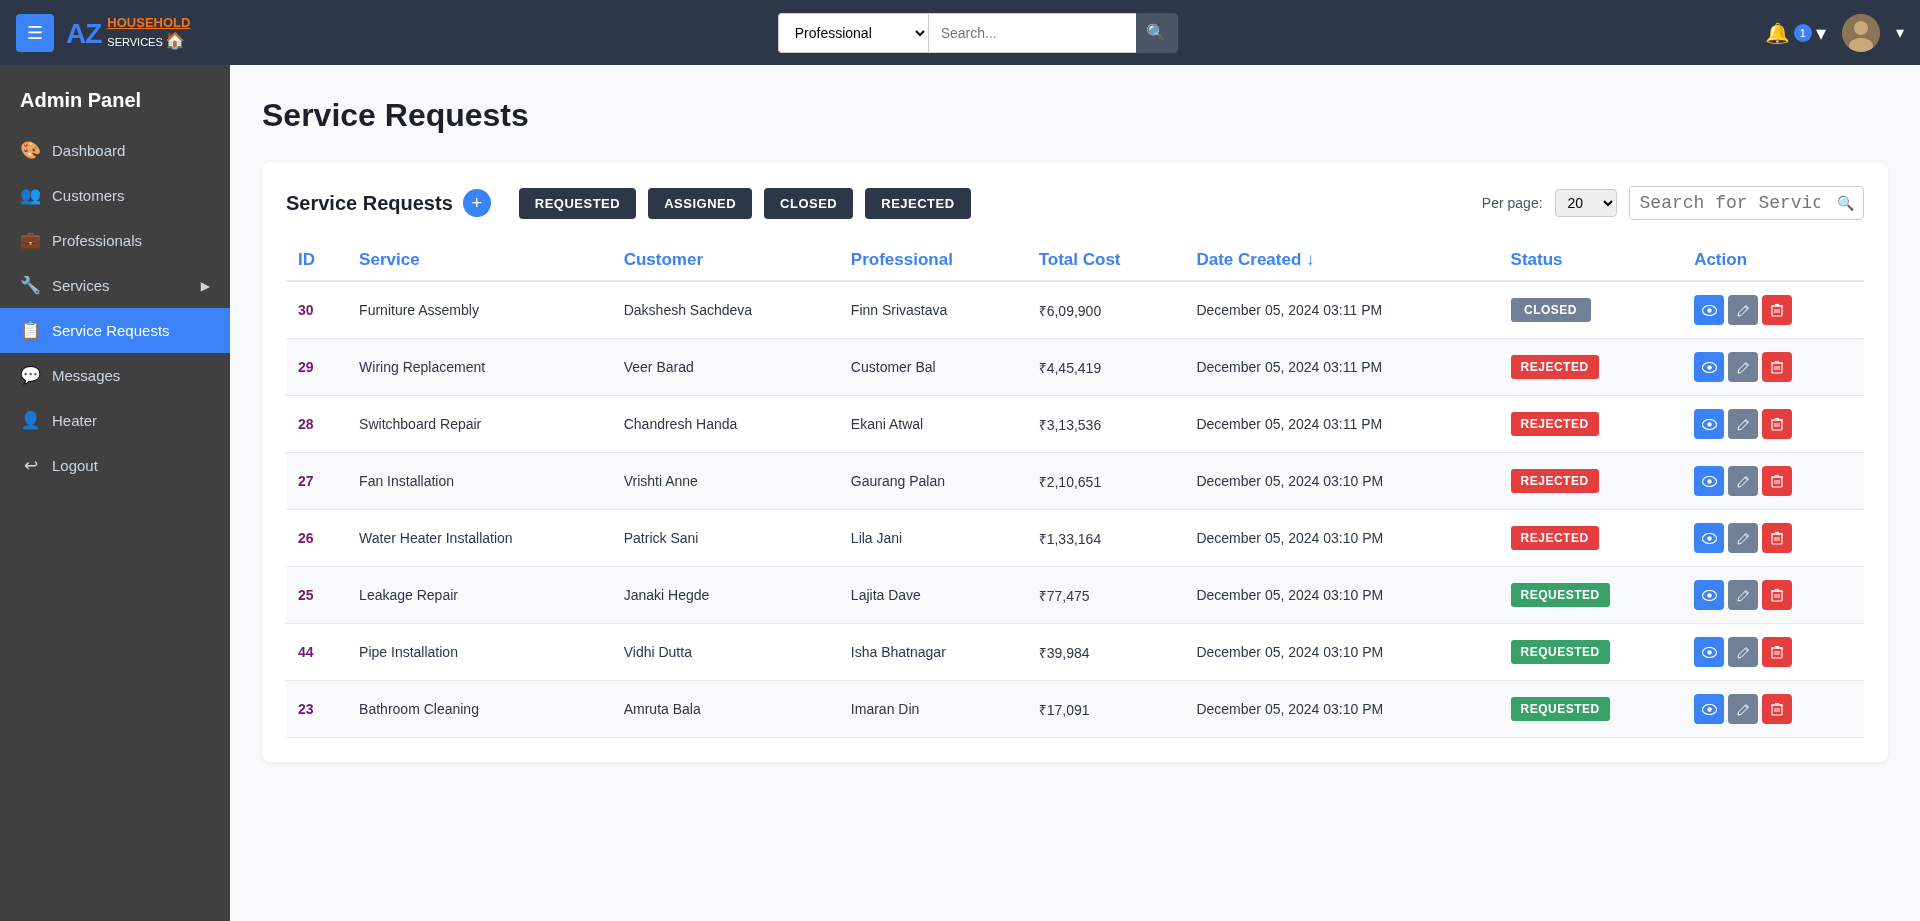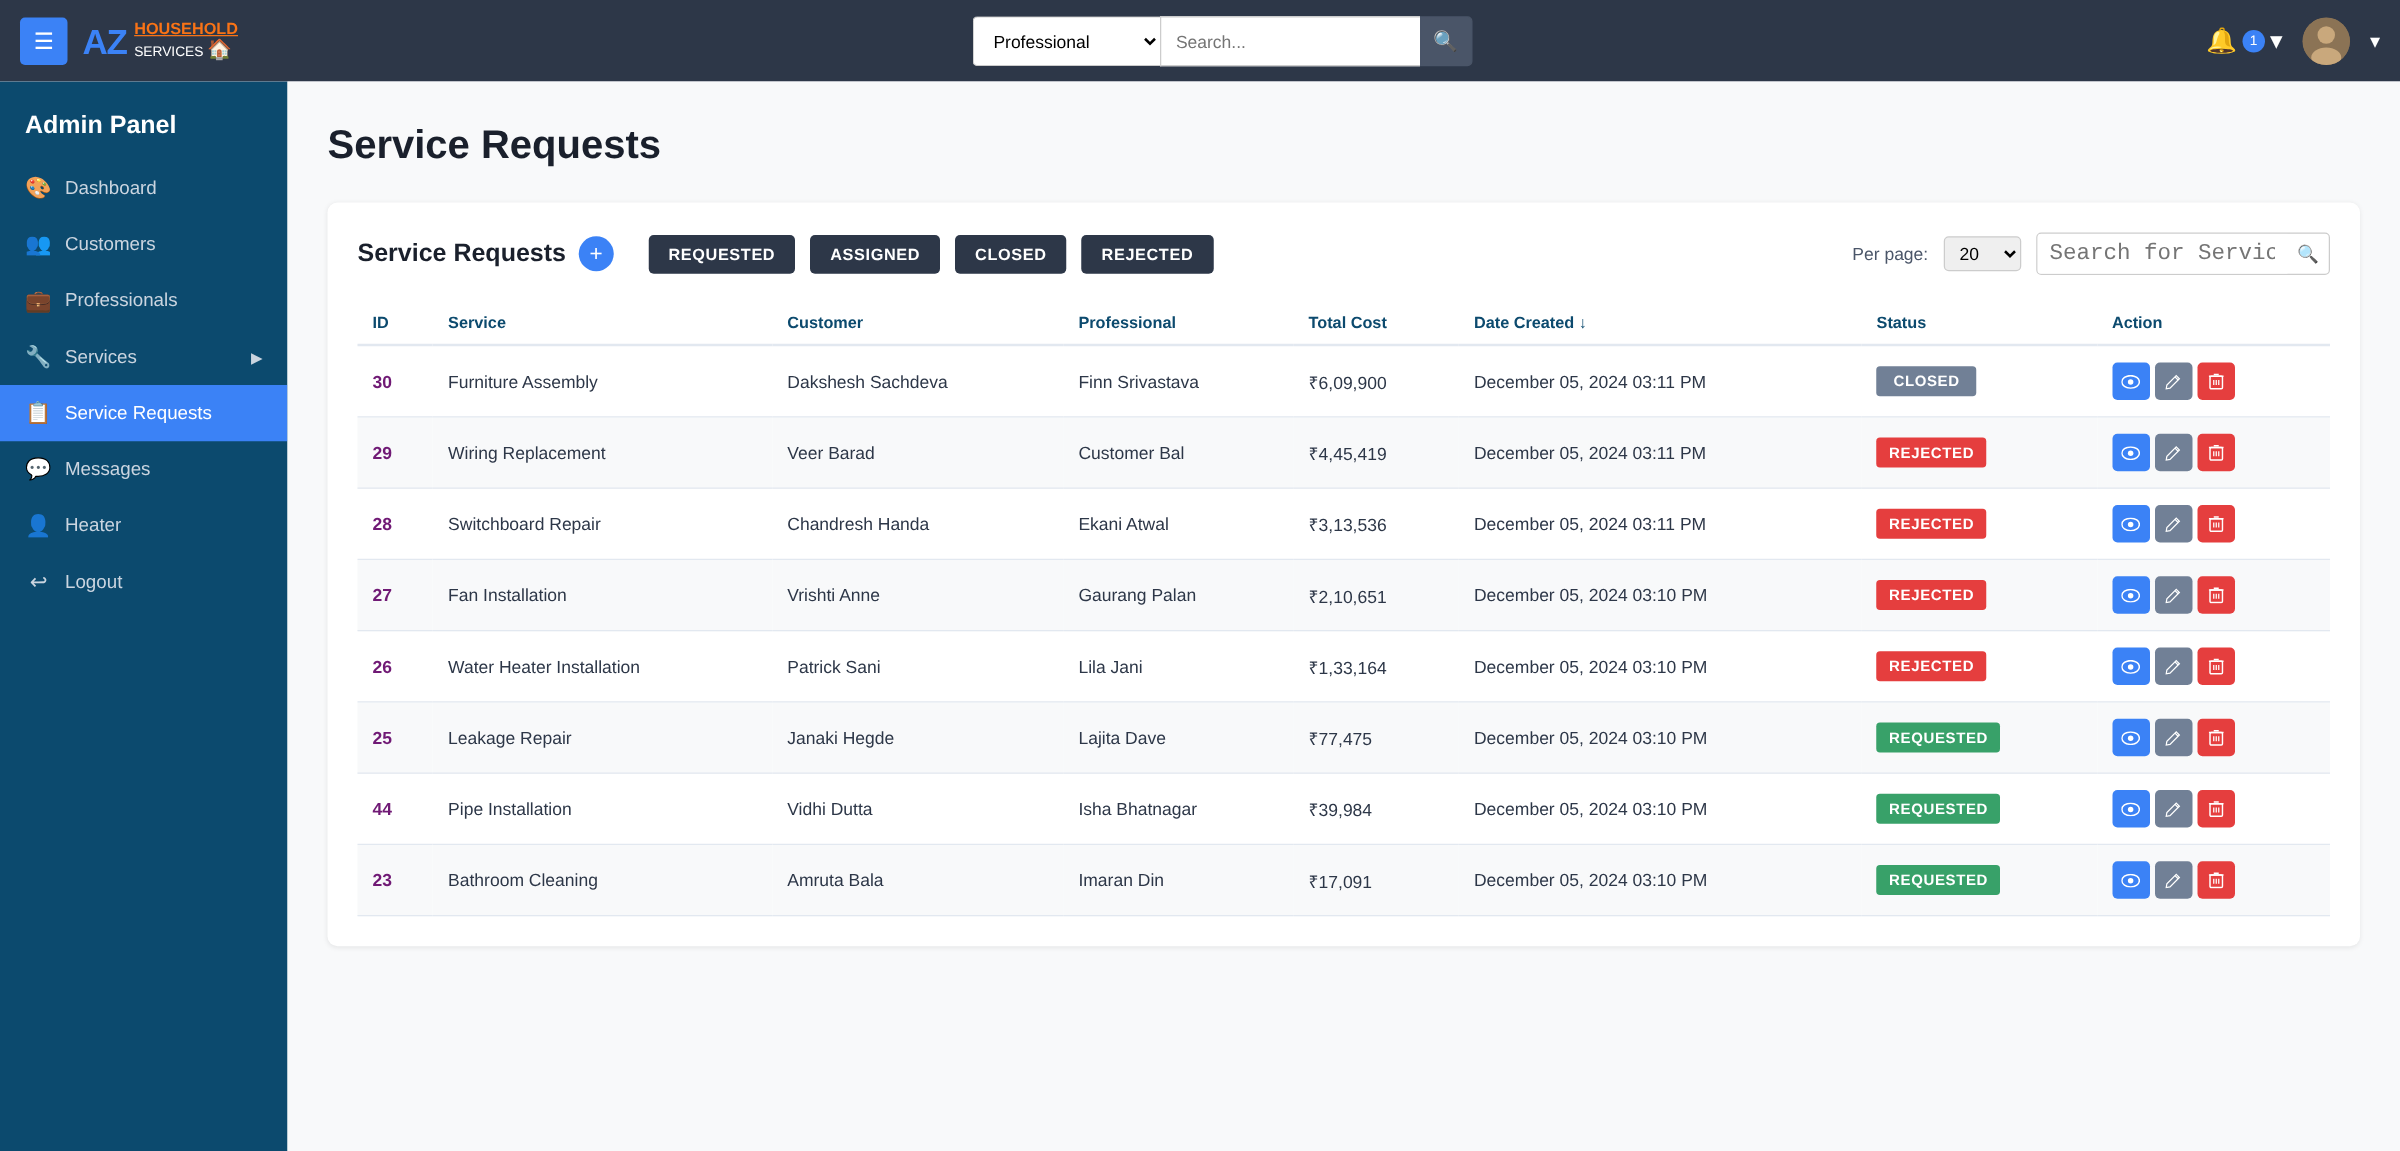--- a/index.html
+++ b/index.html
@@ -70,21 +70,21 @@
     .notif-badge { background: #3b82f6; border-radius: 50%; width: 18px; height: 18px; font-size: 11px; color: white; display: flex; align-items: center; justify-content: center; }
     .avatar { width: 38px; height: 38px; border-radius: 50%; background: #8b7355; display: flex; align-items: center; justify-content: center; overflow: hidden; cursor: pointer; }
     .avatar svg { width: 38px; height: 38px; }
 
     
     .main-layout { display: flex; flex: 1; overflow: hidden; }
 
     
     .sidebar {
       width: 230px;
-      background: #0c4a6e;
+      background: #404040;
       color: white;
       flex-shrink: 0;
       display: flex;
       flex-direction: column;
       overflow-y: auto;
     }
     .sidebar-title {
       font-size: 20px;
       font-weight: 700;
       padding: 24px 20px 16px;
@@ -166,23 +166,23 @@
       font-family: Liberation Mono, monospace;
     }
     .table-search-icon { padding: 6px 8px; color: #666; cursor: pointer; font-size: 14px; }
 
     
     table { width: 100%; border-collapse: collapse; font-size: 14px; }
     thead tr { border-bottom: 2px solid #e2e8f0; }
     thead th {
       text-align: left;
       padding: 10px 12px;
-      font-size: 13px;
+      font-size: 17px;
       font-weight: 600;
-      color: #0c4a6e;
+      color: #3b82f6;
       white-space: nowrap;
     }
     tbody tr { border-bottom: 1px solid #e2e8f0; }
     tbody tr:nth-child(even) { background: #f8f9fa; }
     tbody td { padding: 13px 12px; color: #2d3748; vertical-align: middle; }
     .id-link { color: #701a75; font-weight: 600; cursor: pointer; text-decoration: none; }
     .status-badge {
       display: inline-block;
       padding: 5px 10px;
       border-radius: 3px;

